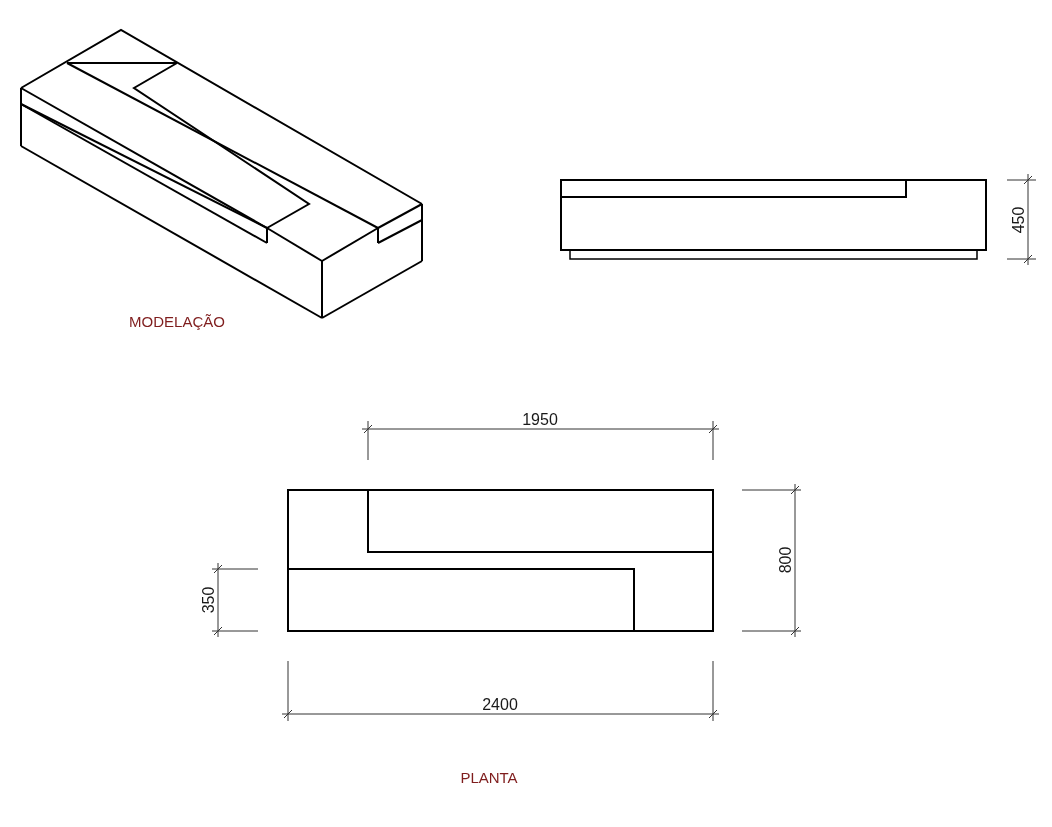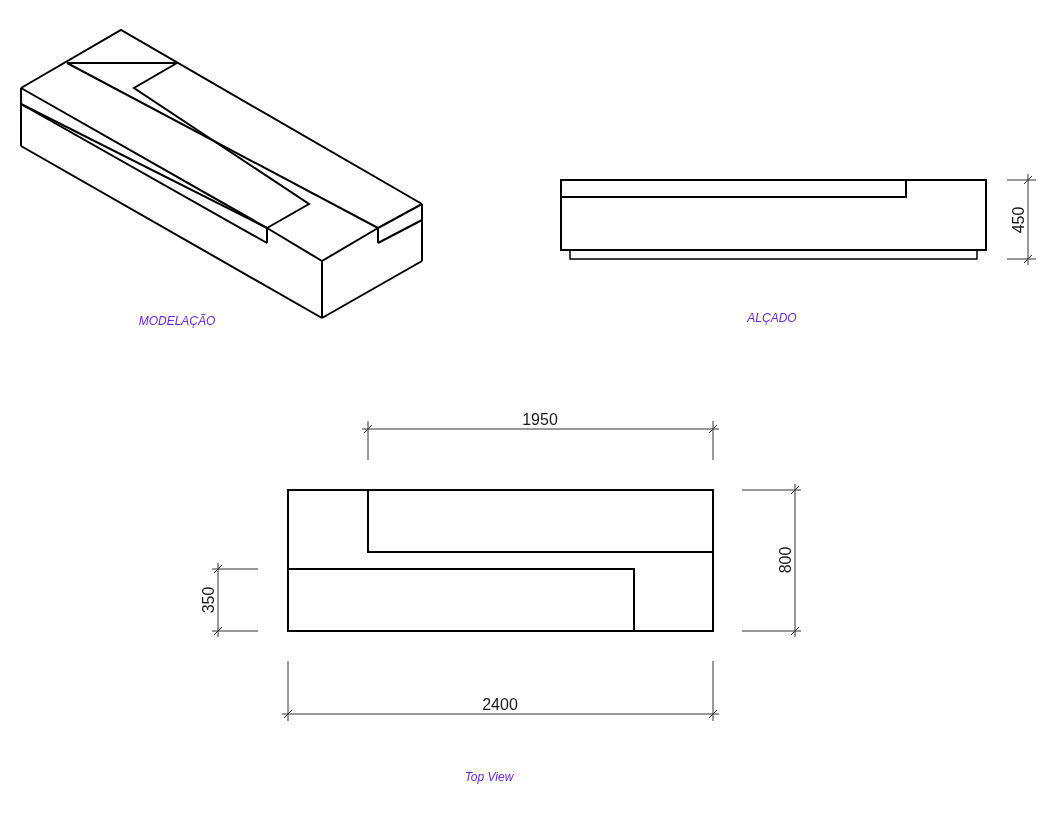--- a/index.html
+++ b/index.html
@@ -1,18 +1,18 @@
 <!DOCTYPE html>
 <html><head>
 <meta charset="utf-8">
 <style>
   html, body { margin: 0; padding: 0; background: #ffffff; }
   body { width: 1052px; height: 827px; position: relative; overflow: hidden; font-family: "Liberation Sans", sans-serif; }
   svg { position: absolute; left: 0; top: 0; }
-  .caption { position: absolute; text-align: center; font-style: italic; font-size: 12px; line-height: 19px; color: #6d28d9; width: 200px; }
+  .caption { position: absolute; text-align: center; font-size: 15px; line-height: 19px; color: #7f1d1d; width: 200px; }
   .dimtext { font-family: "Liberation Sans", sans-serif; font-size: 16px; fill: #1a1a1a; }
 </style>
 </head>
 <body>
 
 <svg width="1052" height="827" viewBox="0 0 1052 827">
 
   <g fill="none" stroke="#000" stroke-width="2" stroke-linejoin="miter">
 
     <polyline points="21,88 121,30 422,204"></polyline>
@@ -101,18 +101,17 @@
     <line x1="709" y1="718" x2="717" y2="710"></line>
   </g>
   <text class="dimtext" x="500" y="710" text-anchor="middle">2400</text>
 </svg>
 
 <div class="caption" style="left:77px; top:312px;">
   <div>MODELAÇÃO</div>
 </div>
 
 <div class="caption" style="left:672px; top:309px;">
-  <div>ALÇADO</div>
 </div>
 
 <div class="caption" style="left:389px; top:768px;">
-  <div>Top View</div>
+  <div>PLANTA</div>
 </div>
 
 </body></html>

